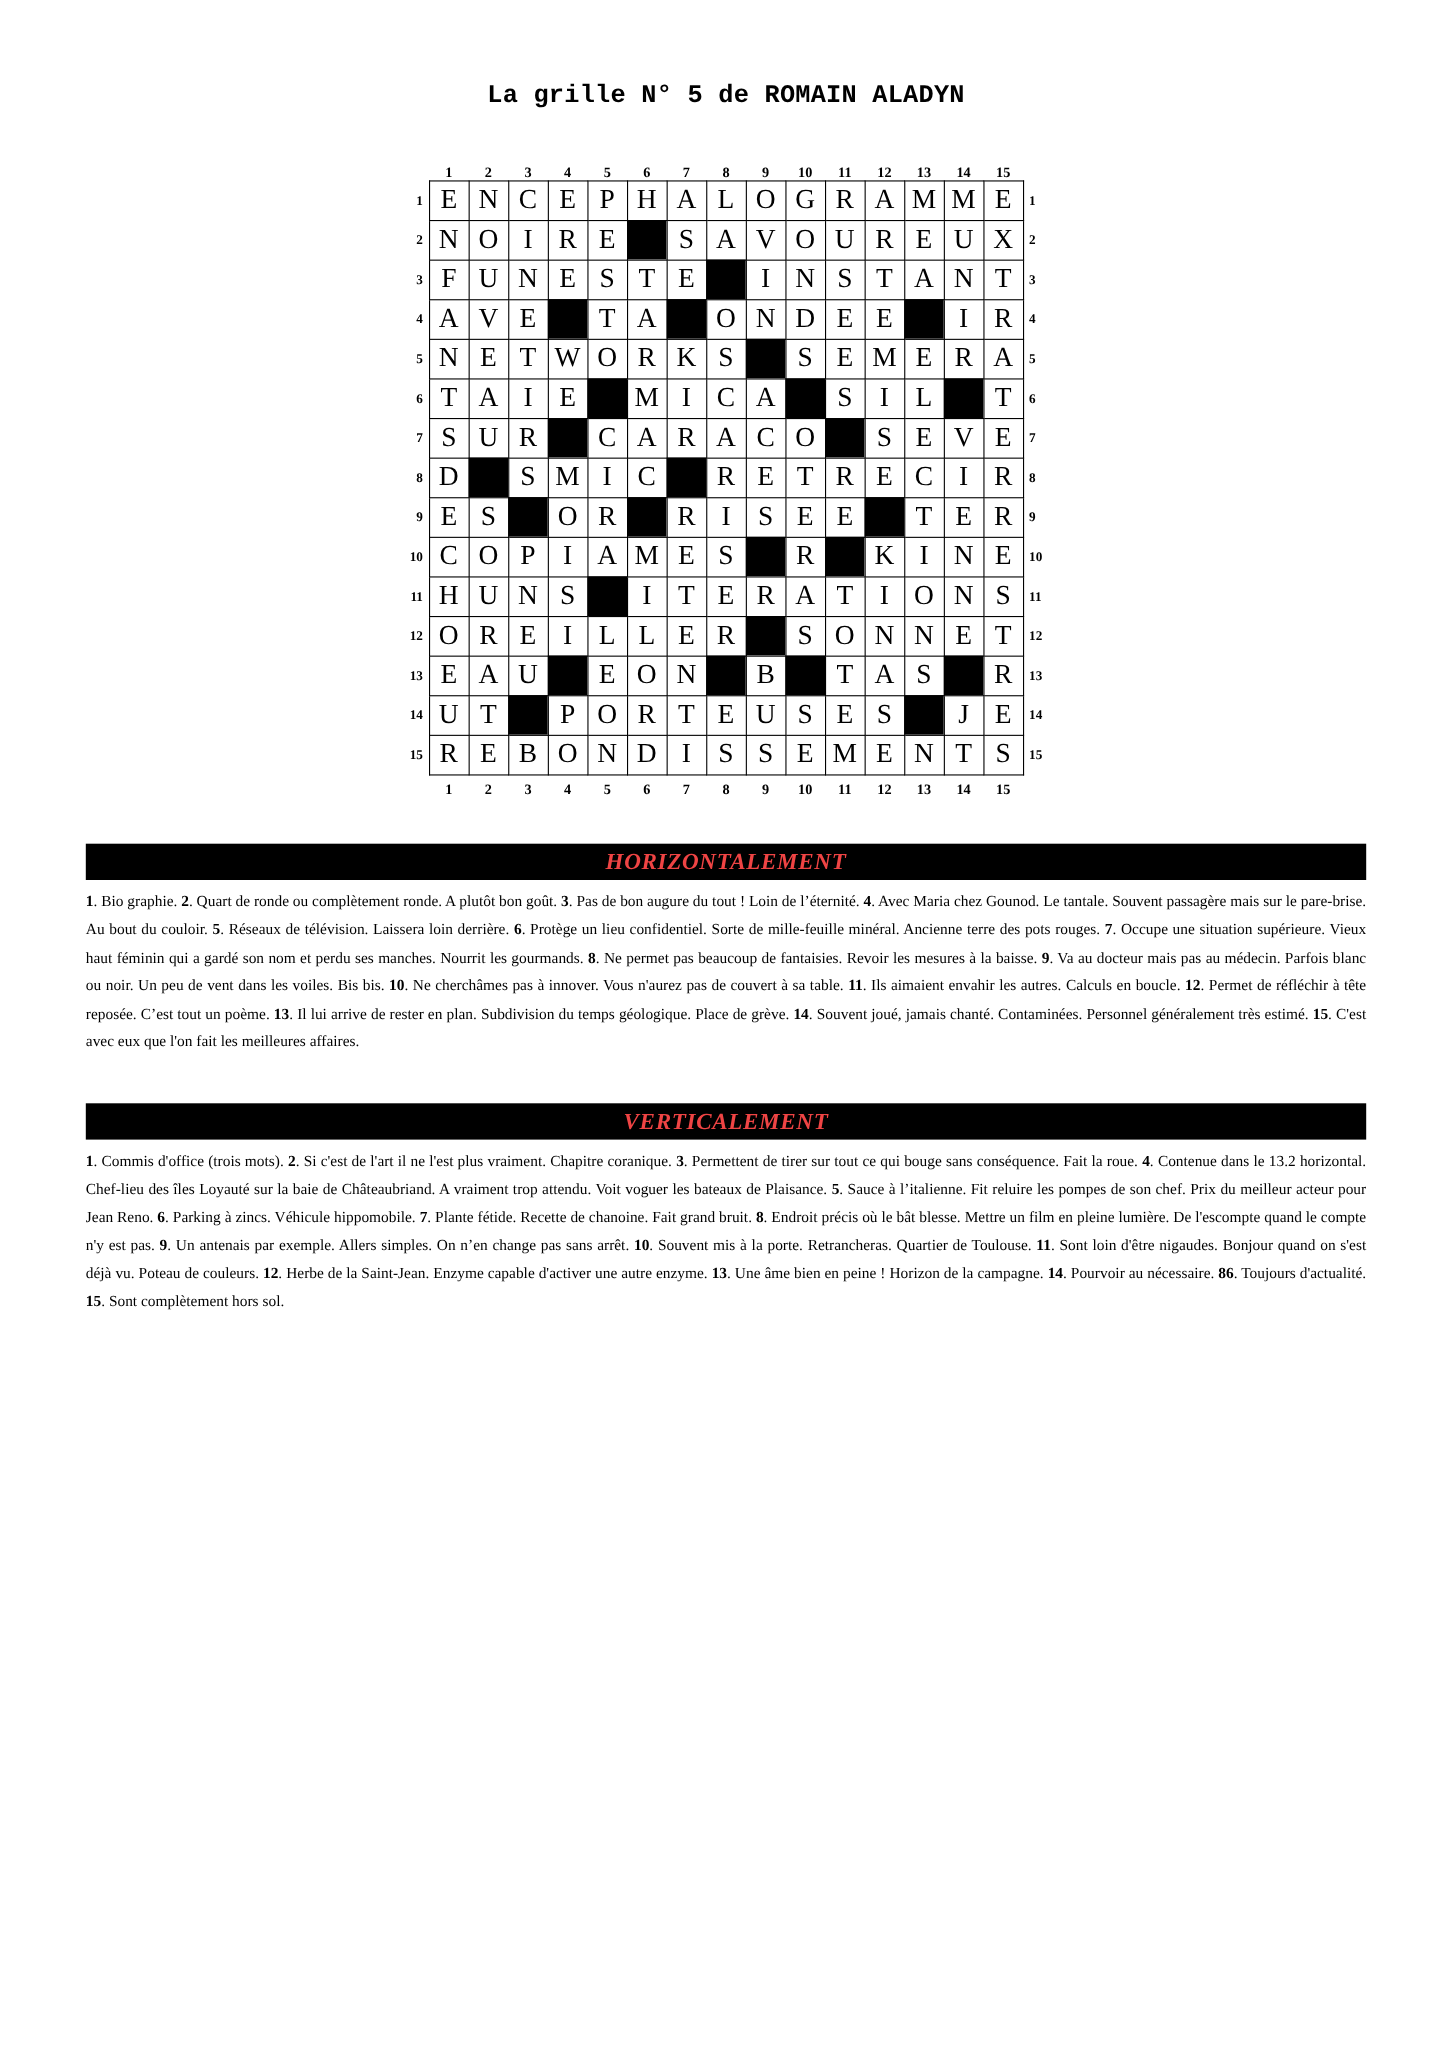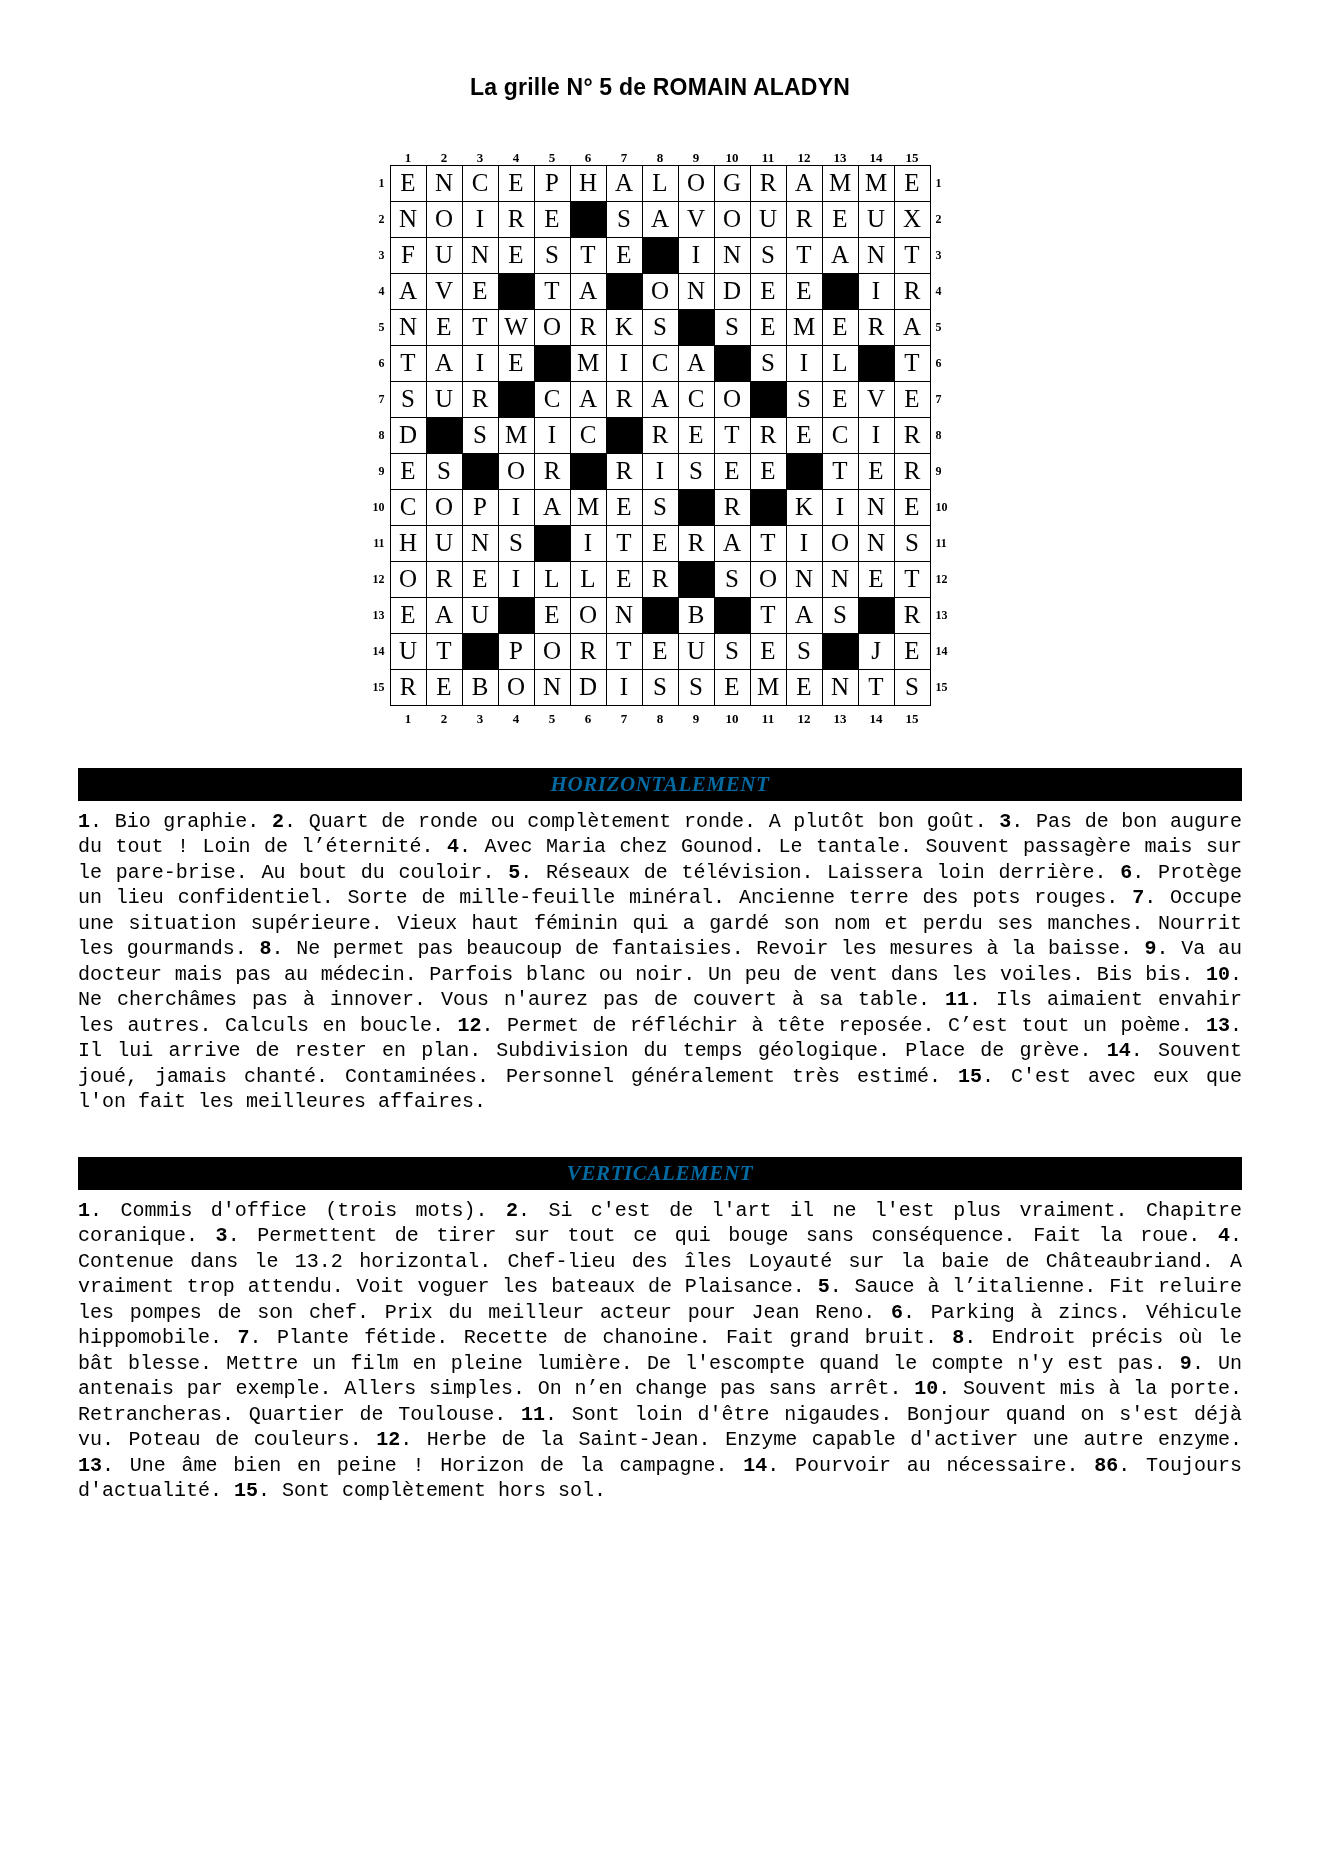--- a/index.html
+++ b/index.html
@@ -19,21 +19,21 @@
     min-height: 1867px;
     padding: 60px 78px 40px 78px;
     position: relative;
   }
   .title {
     text-align: center;
     font-size: 23px;
     font-weight: bold;
     letter-spacing: 0.2px;
     margin: 14px 0 0 0;
-    font-family: Liberation Sans, sans-serif;
+    font-family: Liberation Mono, monospace;
   }
 
   
   .grid-wrap {
     display: flex;
     justify-content: center;
     margin-top: 44px;
   }
   table.grid {
     border-collapse: collapse;
@@ -78,36 +78,35 @@
     color: #000000;
     border: 1.2px solid #000;
   }
 
   
   .section {
     margin-top: 42px;
   }
   .section-bar {
     background: #000000;
-    color: #0369a1;
+    color: #ef4444;
     text-align: center;
     font-style: italic;
     font-weight: bold;
     font-size: 21px;
     letter-spacing: 0.6px;
     padding: 4px 0 5px 0;
     line-height: 24px;
   }
   .clue-body {
     text-align: justify;
-    font-size: 20px;
+    font-size: 14px;
     line-height: 25.5px;
     margin-top: 8px;
     hyphens: none;
-    font-family: Liberation Mono, monospace;
   }
   .clue-body b { font-weight: bold; }
   .section.vertical { }
 </style>
 </head>
 <body>
 
 <div class="page">
 
   <div class="title">La grille N° 5 de ROMAIN ALADYN</div>

